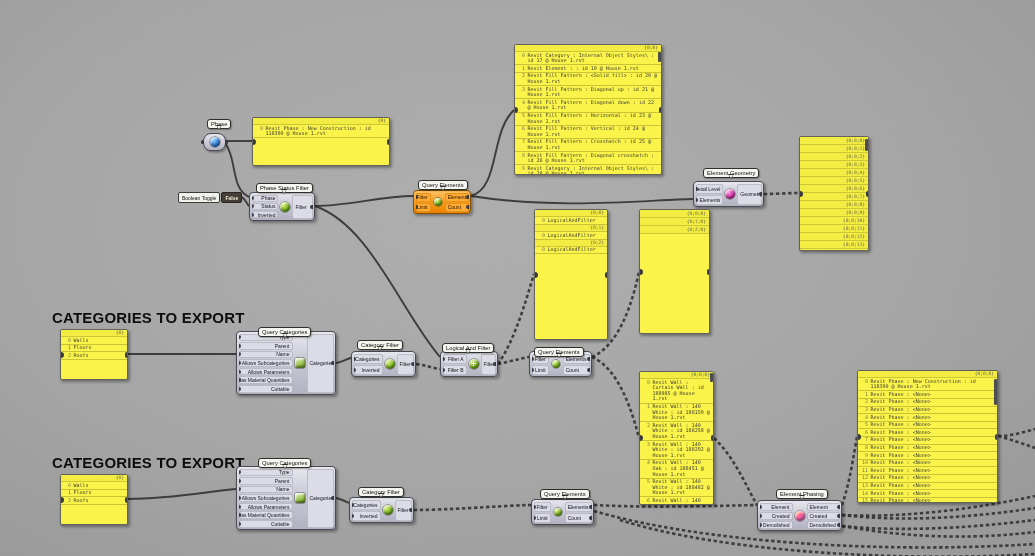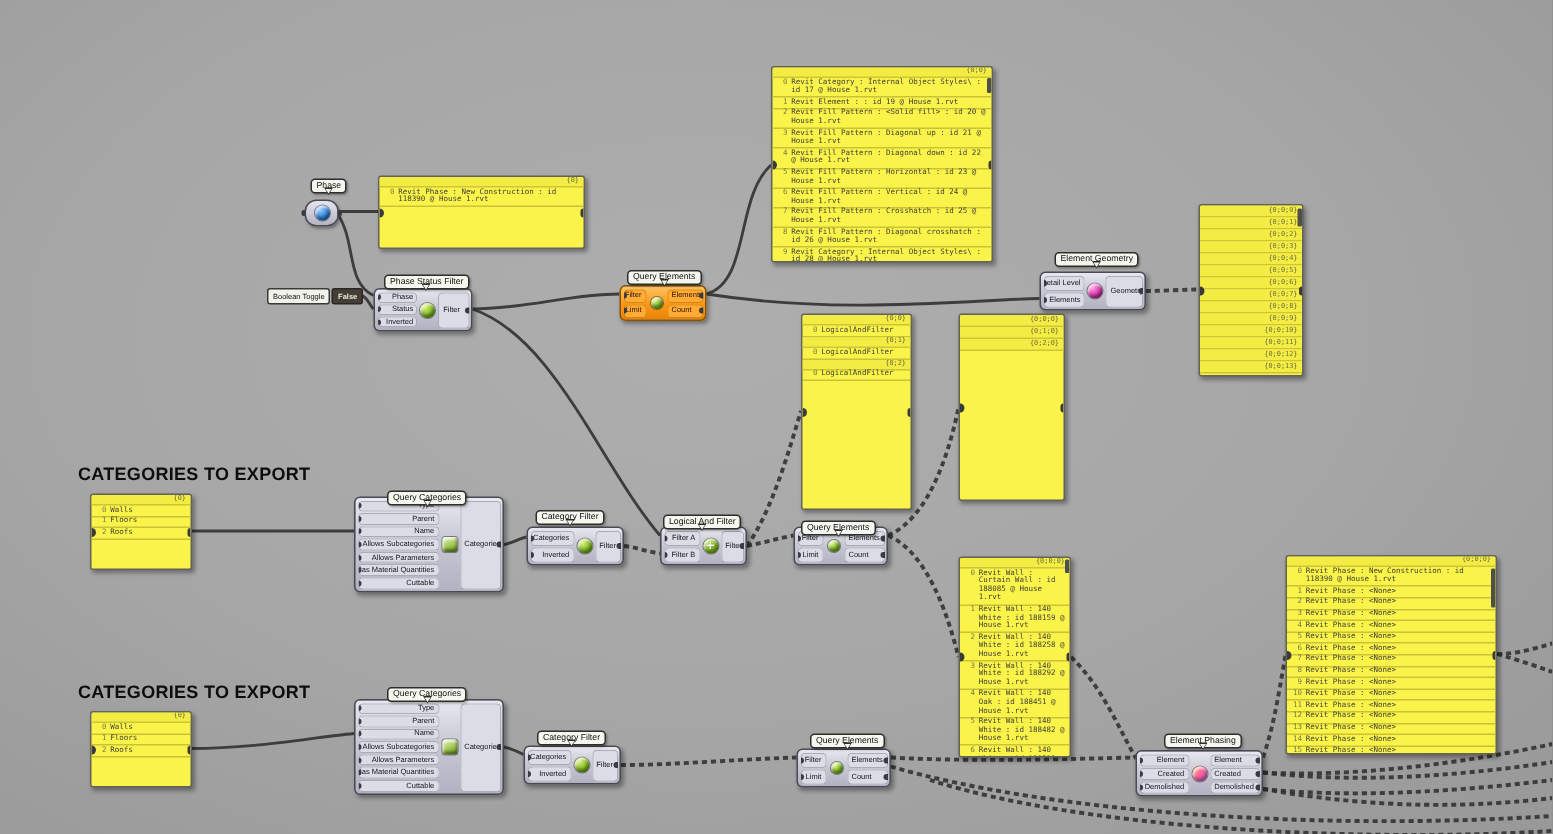--- a/index.html
+++ b/index.html
@@ -9,21 +9,21 @@
   svg.wires{position:absolute;left:0;top:0;z-index:1;}
   .w{fill:none;stroke:#3d3d3d;stroke-width:1.9;}
   .wd{fill:none;stroke:#333;stroke-width:2.6;stroke-dasharray:3.4 2.6;opacity:.9;}
 
   .node{position:absolute;z-index:2;}
   .tag{position:absolute;z-index:4;background:#f6f6f1;border:1px solid #2e2e2a;border-radius:3px;
     padding:1px 3px;font-size:5.8px;color:#101010;white-space:nowrap;box-shadow:1px 1px 1.5px rgba(0,0,0,.3);}
   .tag::before{content:"";position:absolute;left:50%;bottom:-5px;margin-left:-3px;border:3px solid transparent;border-top:5px solid #2e2e2a;}
   .tag::after{content:"";position:absolute;left:50%;bottom:-3px;margin-left:-2px;border:2px solid transparent;border-top:3.5px solid #f6f6f1;}
 
-  .big-title{position:absolute;z-index:2;font-weight:700;font-size:12px;color:#0d0d0d;letter-spacing:.2px;}
+  .big-title{position:absolute;z-index:2;font-weight:700;font-size:15px;color:#0d0d0d;letter-spacing:.2px;}
 
   
   .comp{display:flex;align-items:stretch;background:linear-gradient(180deg,#e8e8ef 0%,#c9c9d6 45%,#b1b1c0 100%);
     border:1px solid #4a4a55;border-radius:4px;box-shadow:1.5px 2px 3px rgba(0,0,0,.35);padding:1px;box-sizing:border-box;}
   .col{display:flex;flex-direction:column;justify-content:space-evenly;flex:1 1 auto;min-width:0;}
   .port{flex:1;display:flex;align-items:center;font-size:5px;color:#15151d;background:#dcdce6;border-radius:3px;
     margin:.5px;padding:0 3px;box-shadow:inset 0 0 0 .5px #9c9ca8;position:relative;white-space:nowrap;overflow:hidden;}
   .port.in{justify-content:flex-end;}
   .port.out{justify-content:flex-start;}
   .port.in::before{content:"";position:absolute;left:0;top:50%;margin-top:-2px;width:2.5px;height:4px;background:#3a3a42;border-radius:0 2px 2px 0;}

